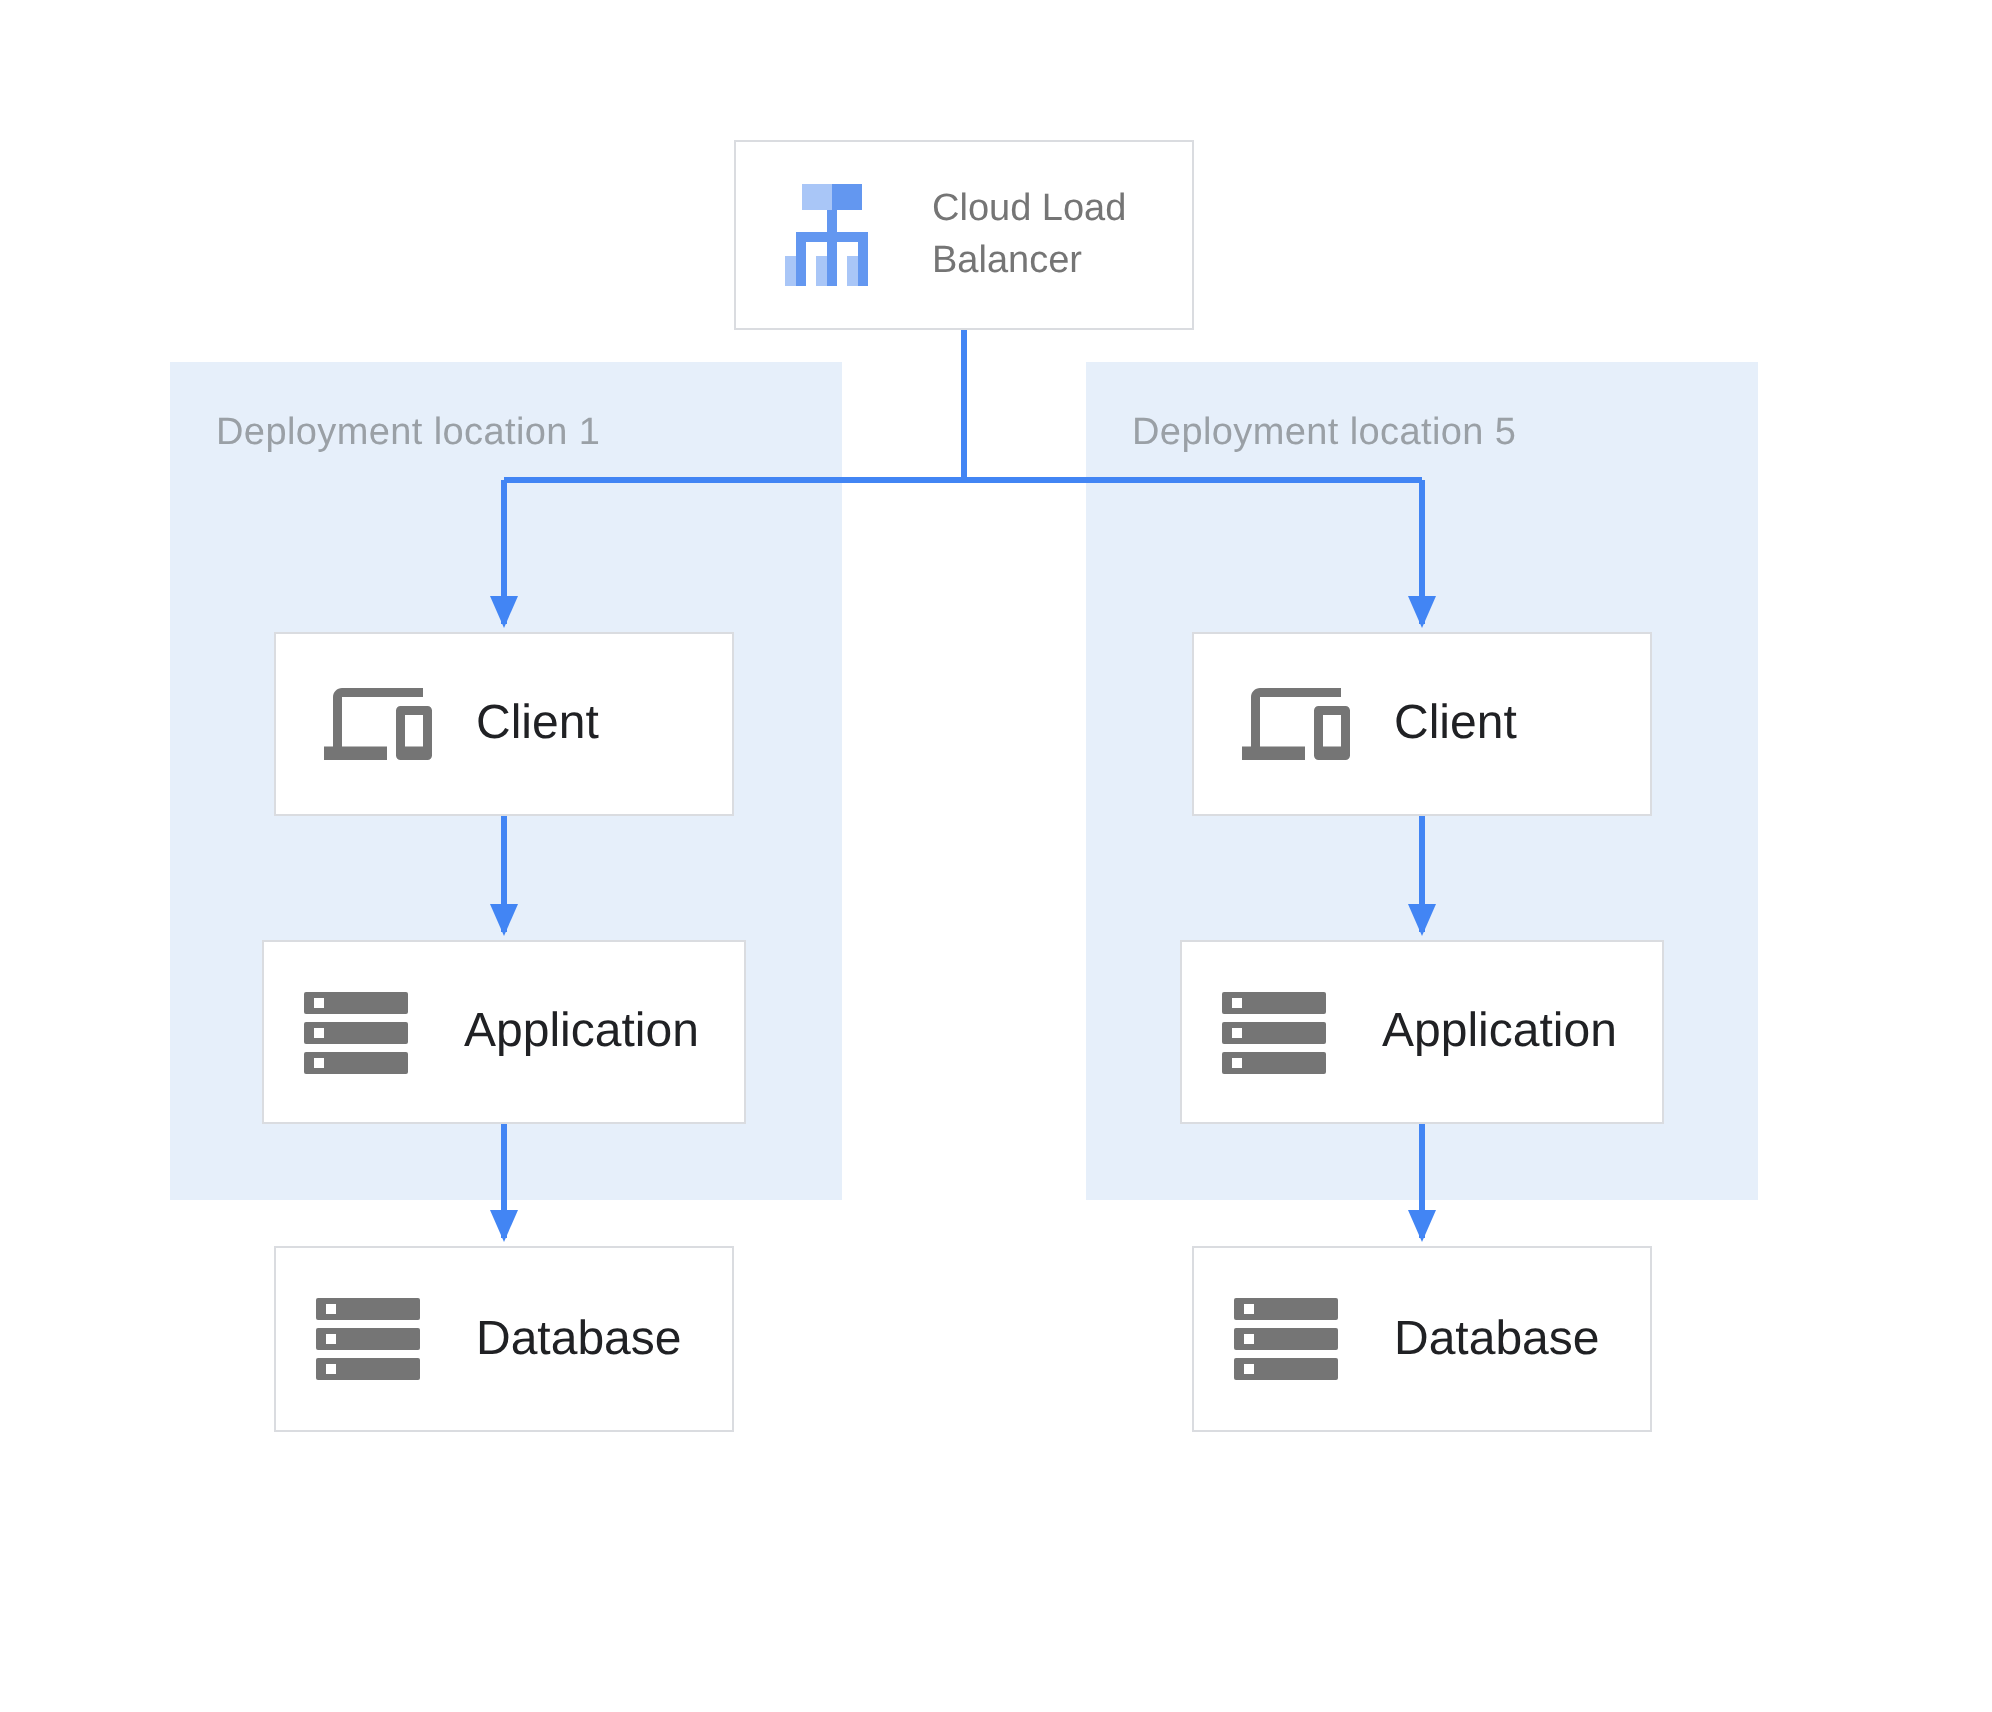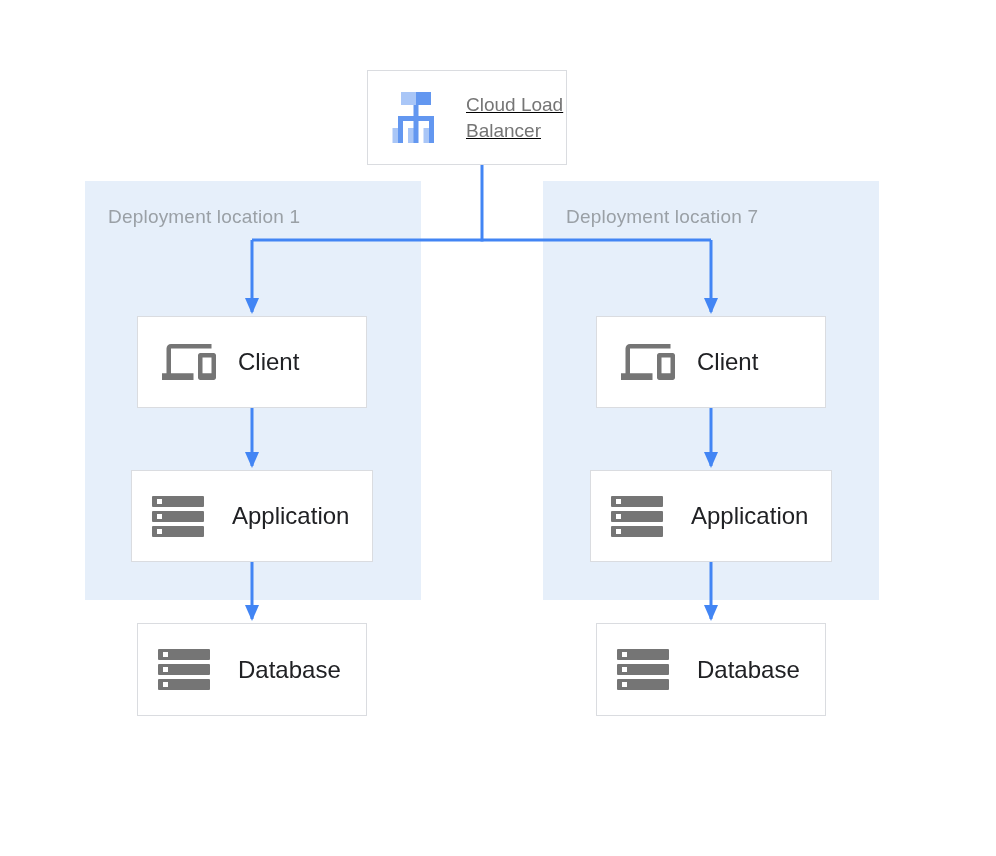--- a/index.html
+++ b/index.html
@@ -58,21 +58,21 @@
     display: flex;
     align-items: center;
   }
   .node-label {
     font-size: 24px;
     color: var(--node-label, #202124);
     white-space: nowrap;
   }
   .lb-box {
     left: 367px; top: 70px;
-    width: 200px; height: 95px; text-decoration: underline;
+    width: 230px; height: 95px;
   }
   .lb-box .icon-wrap { width: 78px; flex-basis: 78px; }
   .lb-label {
     font-size: 19px;
     line-height: 26px;
     color: var(--lb-label, #757575);
     width: 116px;
   }
   .gray-icon { fill: var(--icon-gray, #757575); }
   .lb-light  { fill: var(--lb-icon-light, #a9c6f7); }
@@ -81,21 +81,21 @@
 </style>
 </head>
 <body>
 
 <div class="canvas">
 
   <div class="panel panel-left">
     <div class="panel-label">Deployment location 1</div>
   </div>
   <div class="panel panel-right">
-    <div class="panel-label">Deployment location 7</div>
+    <div class="panel-label">Deployment location 5</div>
   </div>
 
   <svg class="arrow-layer" viewBox="0 0 996 856">
     <defs>
       <marker id="arrow" markerUnits="userSpaceOnUse" markerWidth="17" markerHeight="14" refX="14" refY="7" orient="auto">
         <path class="arrowhead" d="M0,0 L16,7 L0,14 Z"></path>
       </marker>
     </defs>
 
     <line class="flow-line" x1="482" y1="165" x2="482" y2="241.5"></line>

